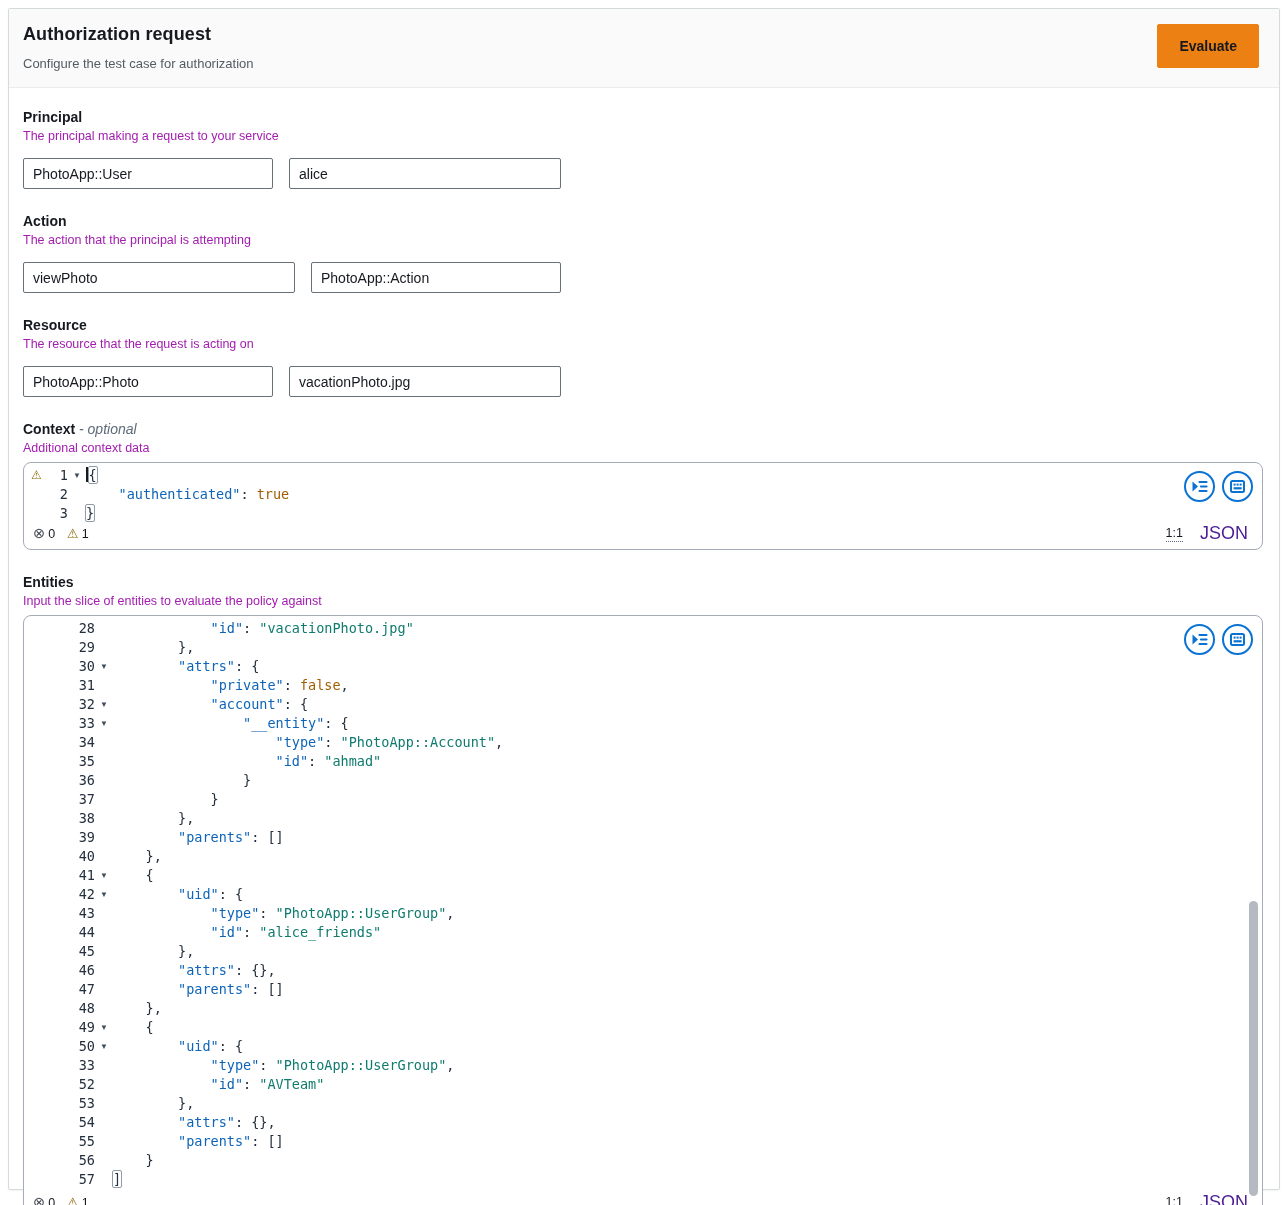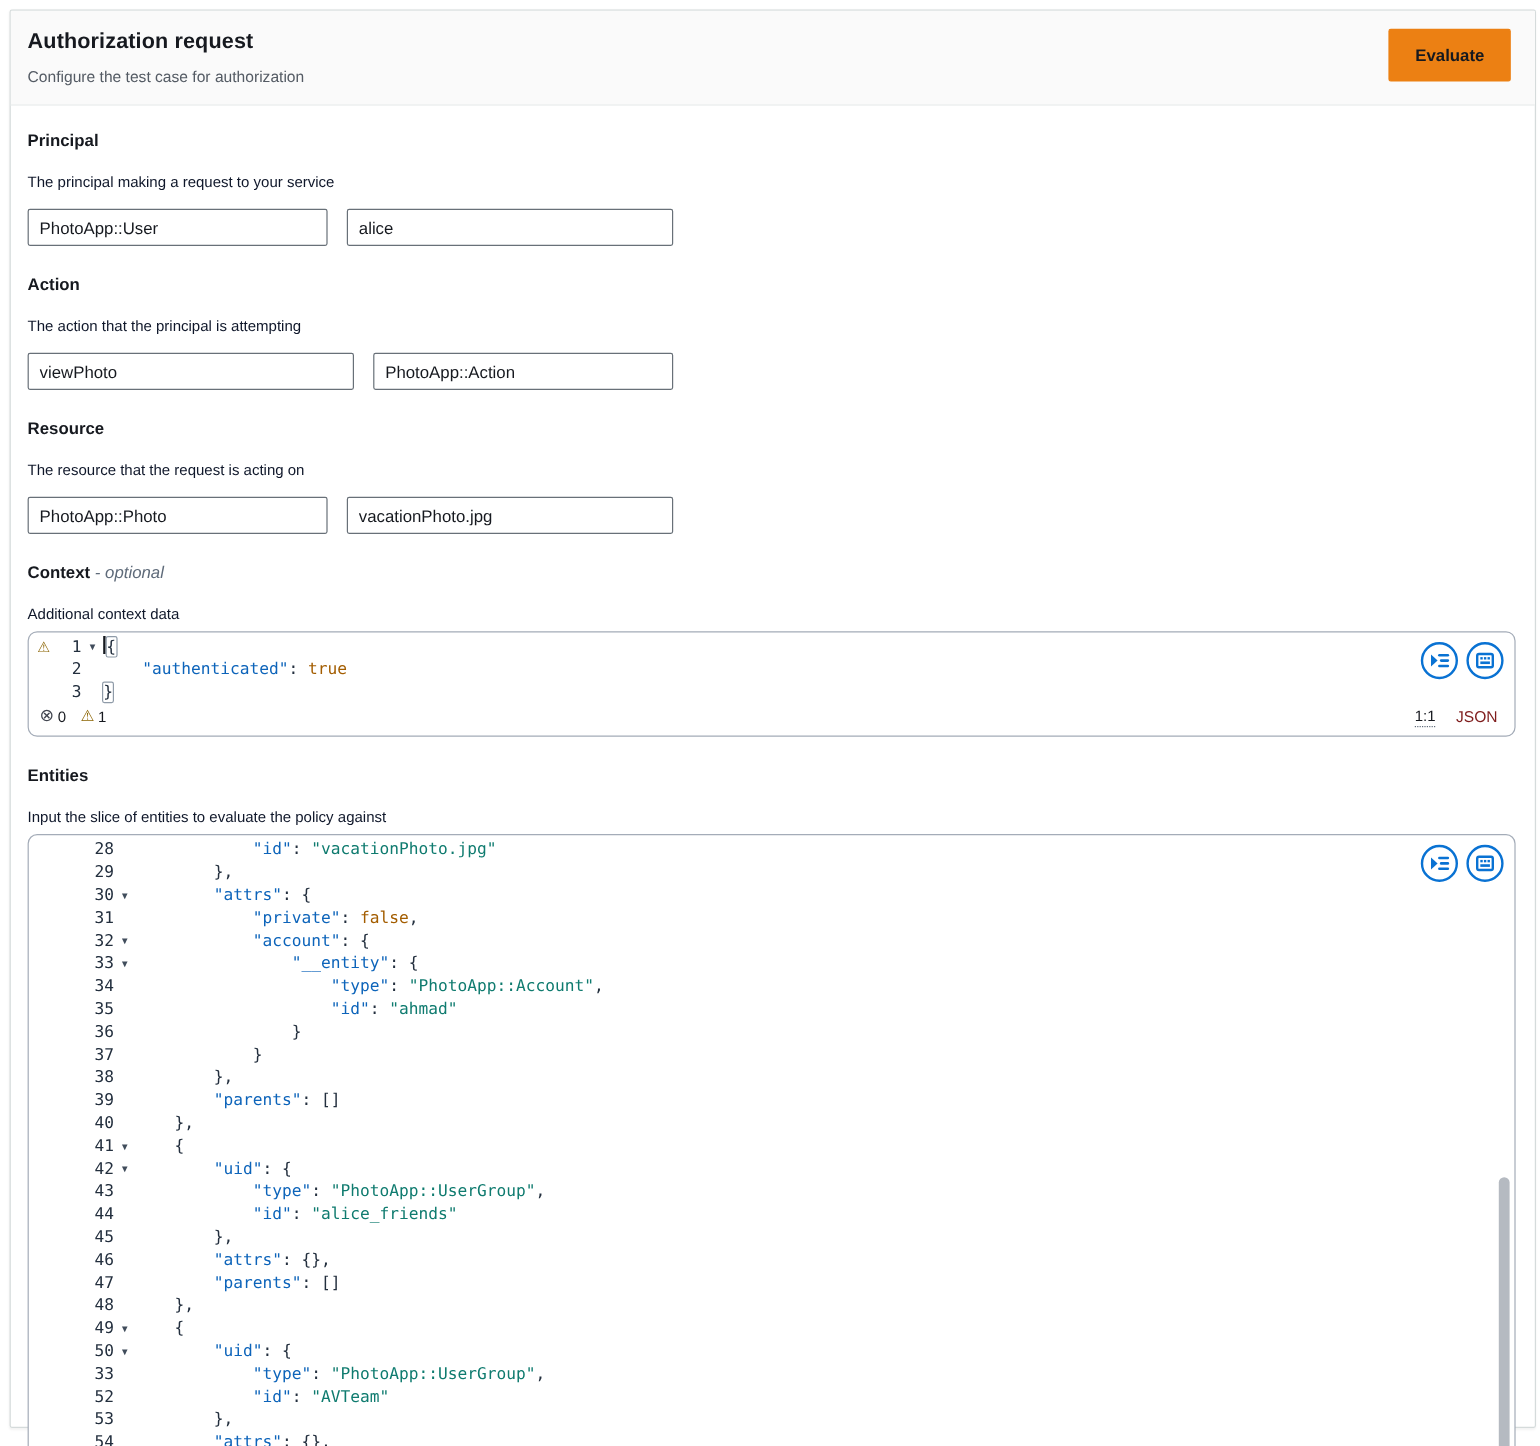--- a/index.html
+++ b/index.html
@@ -17,21 +17,21 @@
   .evaluate-btn { position:absolute; top:15px; right:20px; background:#ec8013;
     border:1px solid #ec8013; border-radius:2px; color:#16191f; font-weight:700;
     font-size:14px; padding:6px 21px; height:44px; cursor:pointer;
     font-family:"Liberation Sans", sans-serif; }
 
   .card-body { padding:21px 16px 0 14px; }
 
   .section { margin-bottom:24px; }
   .section-label { font-size:14px; font-weight:700; color:#16191f; }
   .optional { font-weight:400; font-style:italic; color:#5f6b7a; }
-  .section-desc { margin-top:20px; font-size:12.5px; color:#0f172a; }
+  .section-desc { margin-top:4px; font-size:12.5px; color:#a21caf; }
   .input-row { margin-top:15px; display:flex; gap:16px; }
   .txt-input { height:31px; border:1px solid #687078; border-radius:2px;
     font-size:14px; color:#16191f; padding:0 9px;
     font-family:"Liberation Sans", sans-serif; background:#fff; }
   .txt-input.type { width:250px; }
   .txt-input.id { width:272px; }
 
   
   .editor { position:relative; margin-top:7px; border:1px solid #a4acb8;
     border-radius:8px; background:#fff; overflow:hidden; }
@@ -57,21 +57,21 @@
 
   .editor-status { position:absolute; left:0; right:0; bottom:0; height:27px;
     display:flex; align-items:center; padding:0 14px 4px 9px; font-size:12.5px; }
   .status-group { display:flex; align-items:center; gap:3px; margin-right:12px; }
   .status-icon-error { color:#424650; font-size:14.5px; line-height:1;
     font-family:"DejaVu Sans", sans-serif; }
   .status-icon-warning { color:#8d6605; font-size:13px; line-height:1;
     font-family:"DejaVu Sans", sans-serif; }
   .status-right { margin-left:auto; display:flex; align-items:center; gap:17px;justify-content:flex-end; }
   .cursor-pos { border-bottom:1px dotted #5f6b7a; padding-bottom:1px; cursor:pointer; }
-  .lang-label { font-size:13px; color:#7f1d1d; }
+  .lang-label { font-size:18px; color:#4c1d95; }
 
   .editor-btns { position:absolute; top:8px; right:9px; display:flex; gap:7px; z-index:3; }
   .circle-btn { width:31px; height:31px; border-radius:50%; background:#fff;
     border:2px solid #0972d3; display:flex; align-items:center; justify-content:center;
     cursor:pointer; padding:0; }
 
   .v-scrollbar { position:absolute; right:4px; width:9px; border-radius:5px;
     background:#b5bac1; z-index:2; cursor:pointer; }
 </style>
 </head>

